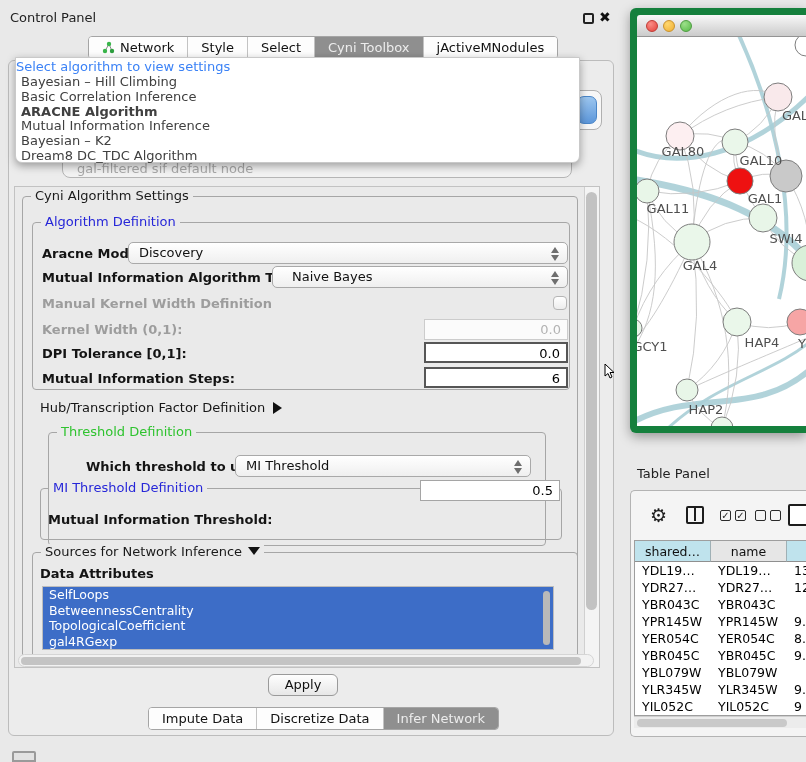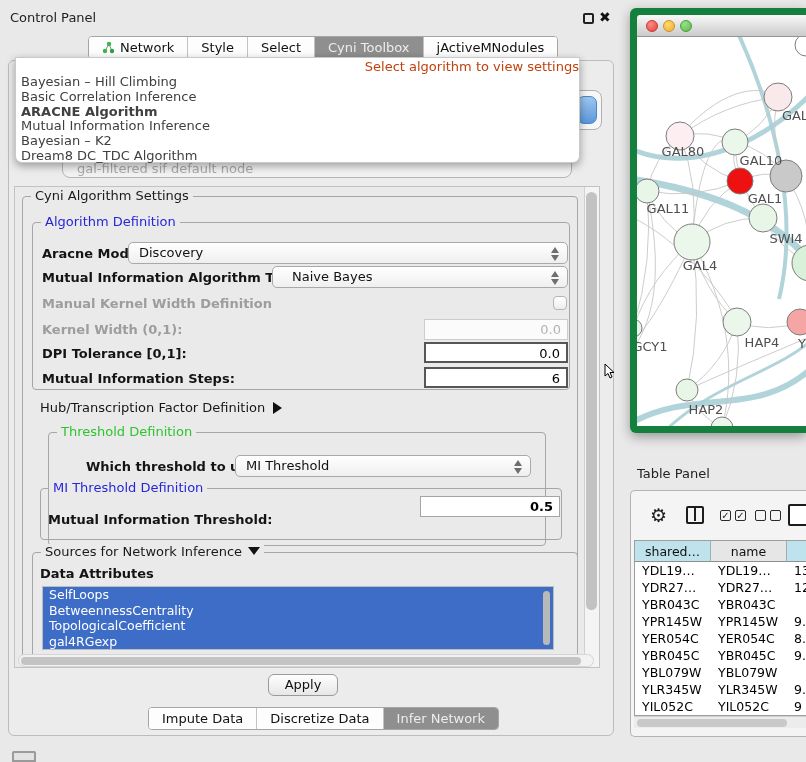--- a/index.html
+++ b/index.html
@@ -20,21 +20,21 @@
   .main-panel { left:8px; top:60px; width:606px; height:676px; background:#ececec; border:1px solid #bcbcbc; border-radius:6px; }
 
   
   .bg-combo { left:550px; top:90px; width:52px; height:40px; border:1px solid #b0b0b0; border-radius:8px; background:#f7f7f7; }
   .bg-combo .bluecap { position:absolute; right:4px; top:5px; width:20px; height:28px; border-radius:7px; background:linear-gradient(#9cc6ef,#5d97da); border:1px solid #4a86c8; }
   .bg-field { left:62px; top:140px; width:510px; height:38px; border:1px solid #b5b5b5; border-radius:8px; background:#f2f2f2; }
   .bg-field span { position:absolute; left:14px; top:20px; color:#a8a8a8; font-size:13px; }
 
   
   .popup { left:15px; top:57px; width:565px; height:106px; background:#ffffff; border:1px solid #c9c9c9; border-radius:0 0 7px 7px; box-shadow:0 3px 8px rgba(0,0,0,.35); z-index:40; }
-  .popup .prompt { text-align:right; color:#c2410c; font-size:13px; height:17px; line-height:17px; }
+  .popup .prompt { text-align:left; color:#3b82f6; font-size:13px; height:17px; line-height:17px; }
   .popup .item { height:14.8px; line-height:14.8px; padding-left:5px; font-size:13px; color:#404040; white-space:nowrap; }
   .popup .item.bold { font-weight:bold; }
 
   
   .scrollregion { left:14px; top:186px; width:586px; height:482px; background:#eaeaea; border:1px solid #c2c2c2; }
   .vscroll-track { left:584px; top:187px; width:15px; height:480px; background:#f4f4f4; border-left:1px solid #d0d0d0; }
   .vscroll-thumb { left:586px; top:192px; width:11px; height:418px; border-radius:6px; background:#c2c2c2; }
 
   .group { position:absolute; border:1px solid #a6a6a6; border-radius:4px; }
   .group>.legend { position:absolute; top:-9px; left:8px; background:#eaeaea; padding:0 4px; font-size:13px; white-space:nowrap; }
@@ -197,21 +197,21 @@
 <div class="flabel" style="left:86px; top:459px;">Which threshold to use:</div>
 <div class="combo" style="left:235px; top:455px; width:296px;">
   <span>MI Threshold</span>
   <span class="spin"></span>
 </div>
 
 <div class="group" style="left:40px; top:488px; width:522px; height:52px;">
   <span class="legend blue" style="background:#eaeaea;">MI Threshold Definition</span>
 </div>
 <div class="flabel" style="left:48px; top:512px;">Mutual Information Threshold:</div>
-<div class="tinput soft" style="left:420px; top:496px; width:140px;font-weight:bold;">0.5</div>
+<div class="tinput soft" style="left:420px; top:480px; width:140px;">0.5</div>
 
 <div class="group" style="left:32px; top:552px; width:546px; height:106px;">
   <span class="legend" style="background:#eaeaea;"><span>Sources for Network Inference</span><span class="src-arrow"></span></span>
 </div>
 <div class="flabel" style="left:40px; top:566px;">Data Attributes</div>
 <div class="listbox">
   <div id="attr-items">
       <div class="litem">SelfLoops</div>
       <div class="litem">BetweennessCentrality</div>
       <div class="litem">TopologicalCoefficient</div>

